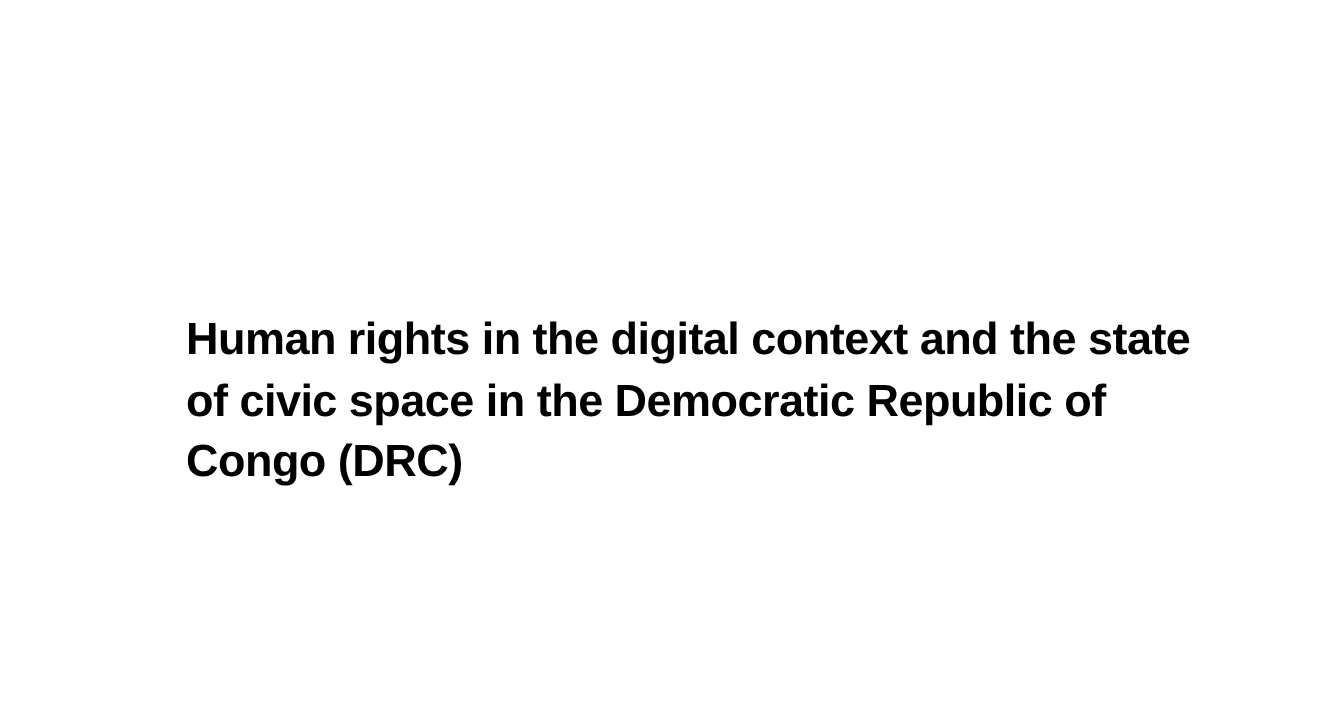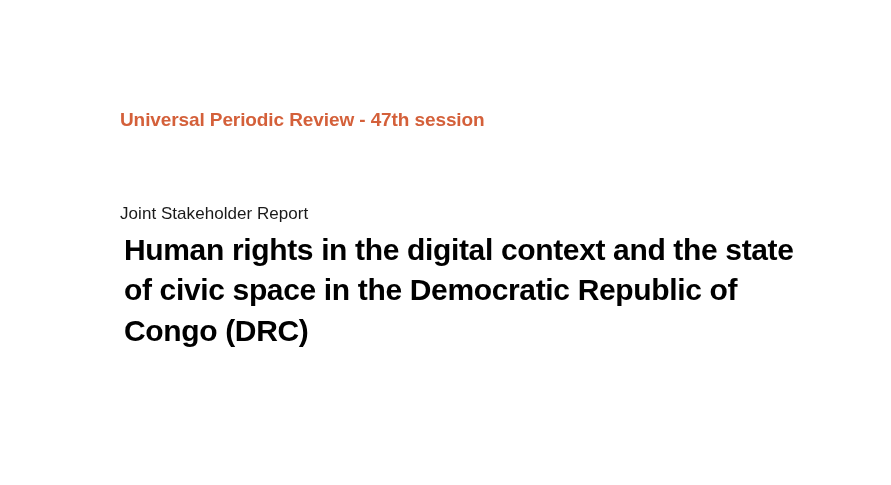--- a/index.html
+++ b/index.html
@@ -67,22 +67,18 @@
     margin: 4px;
     letter-spacing: -0.35px;
     max-width: 690px;
   }
 </style>
 </head>
 <body>
 
 <div class="page">
 
-  <div class="content-block">
-    <div class="session-header">Universal Periodic Review - 47th session</div>
-  </div>
 
   <div class="title-group">
-    <div class="report-kicker">Joint Stakeholder Report</div>
     <h1 class="report-title">Human rights in the digital context and the state of civic space in the Democratic Republic of Congo (DRC)</h1>
   </div>
 
 </div>
 
 </body></html>

